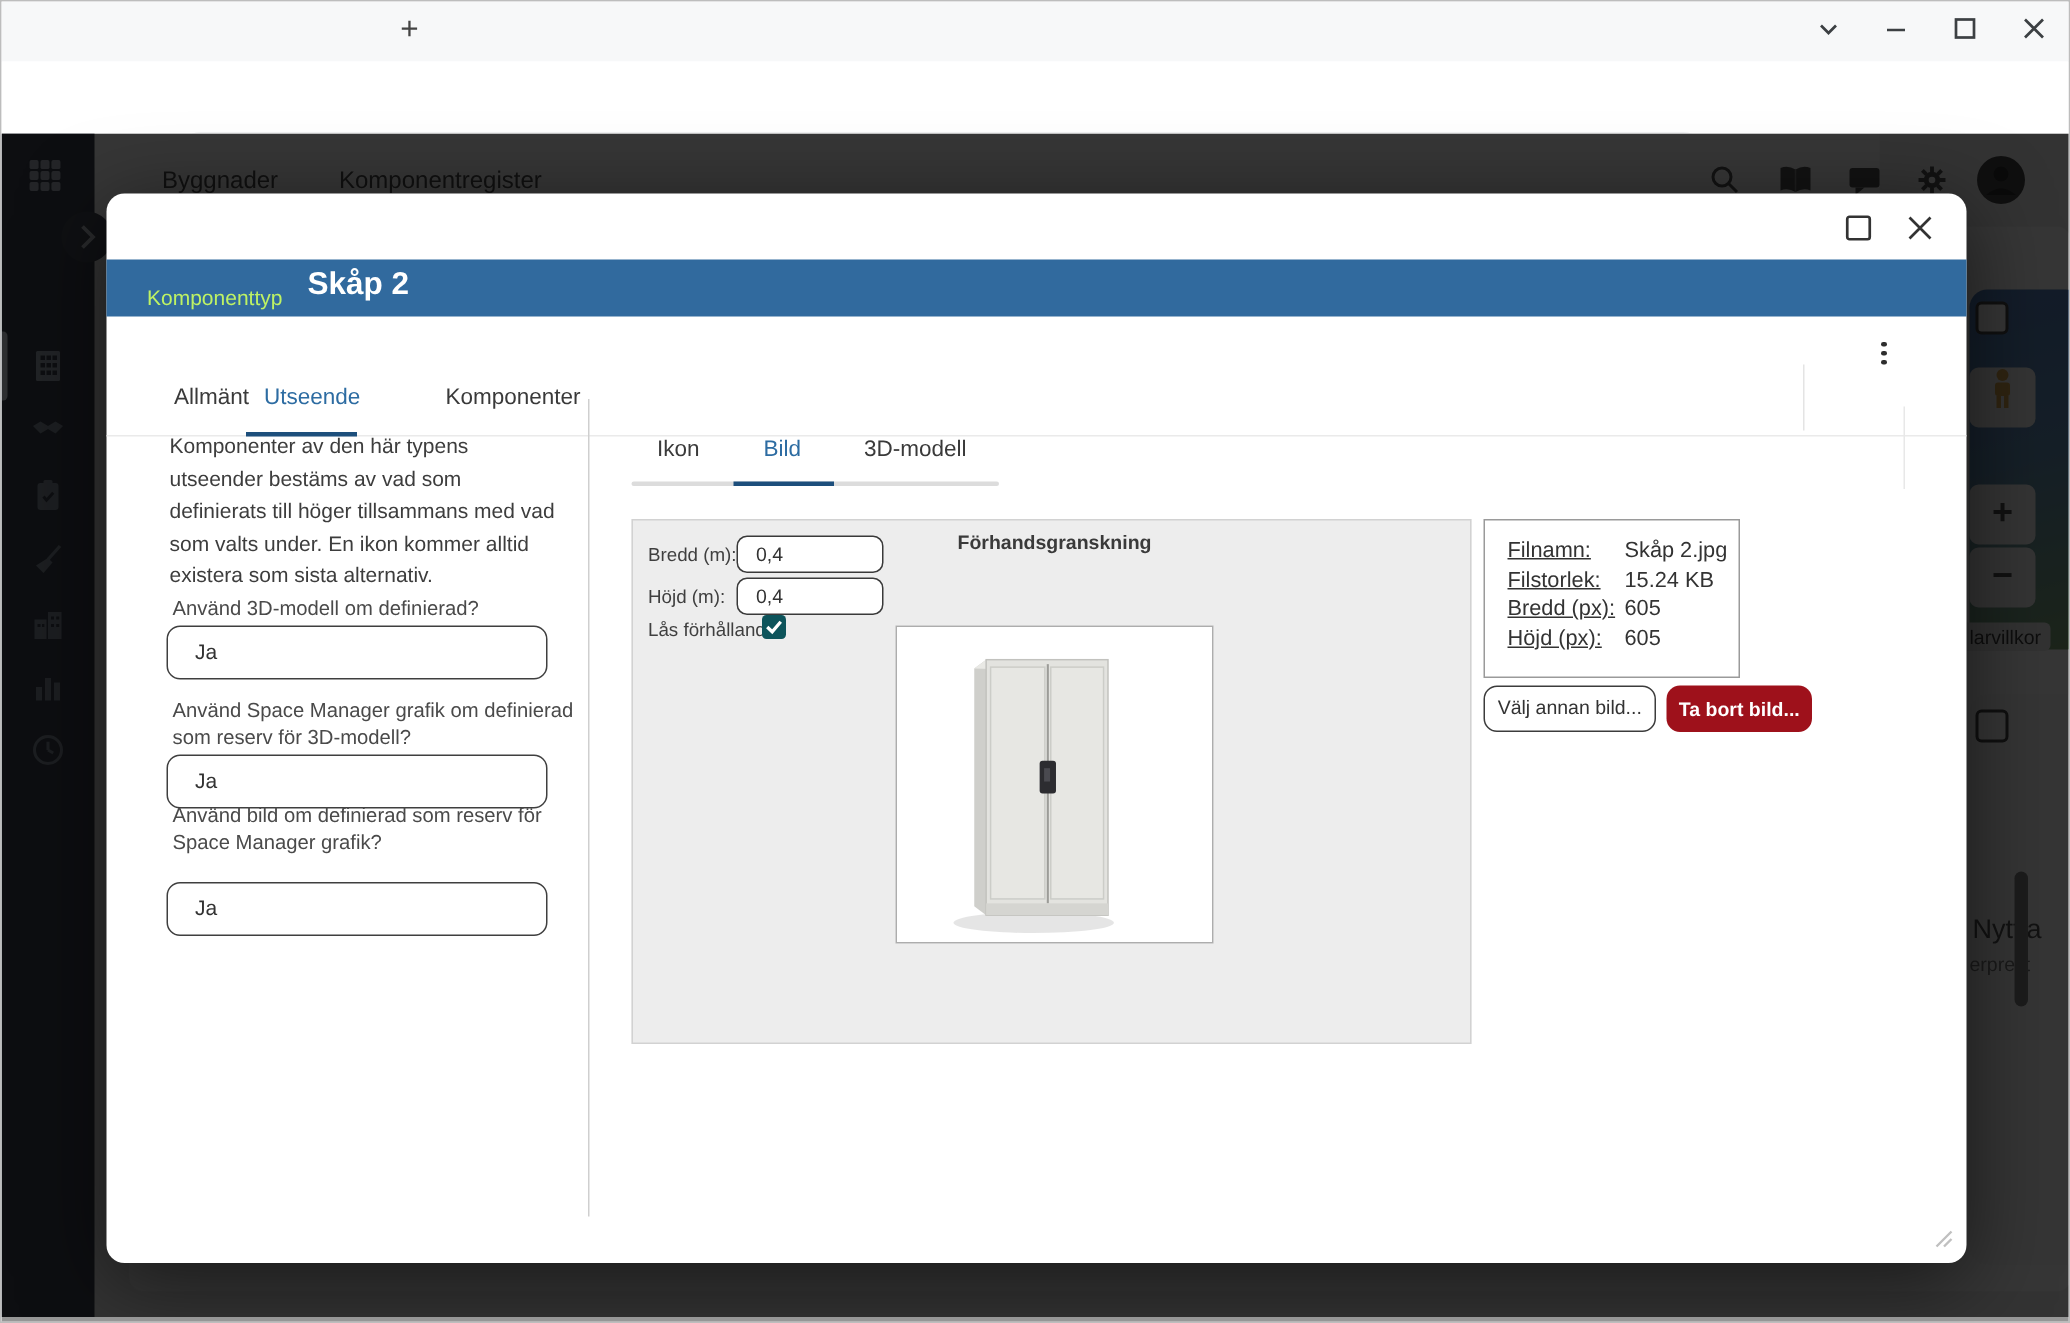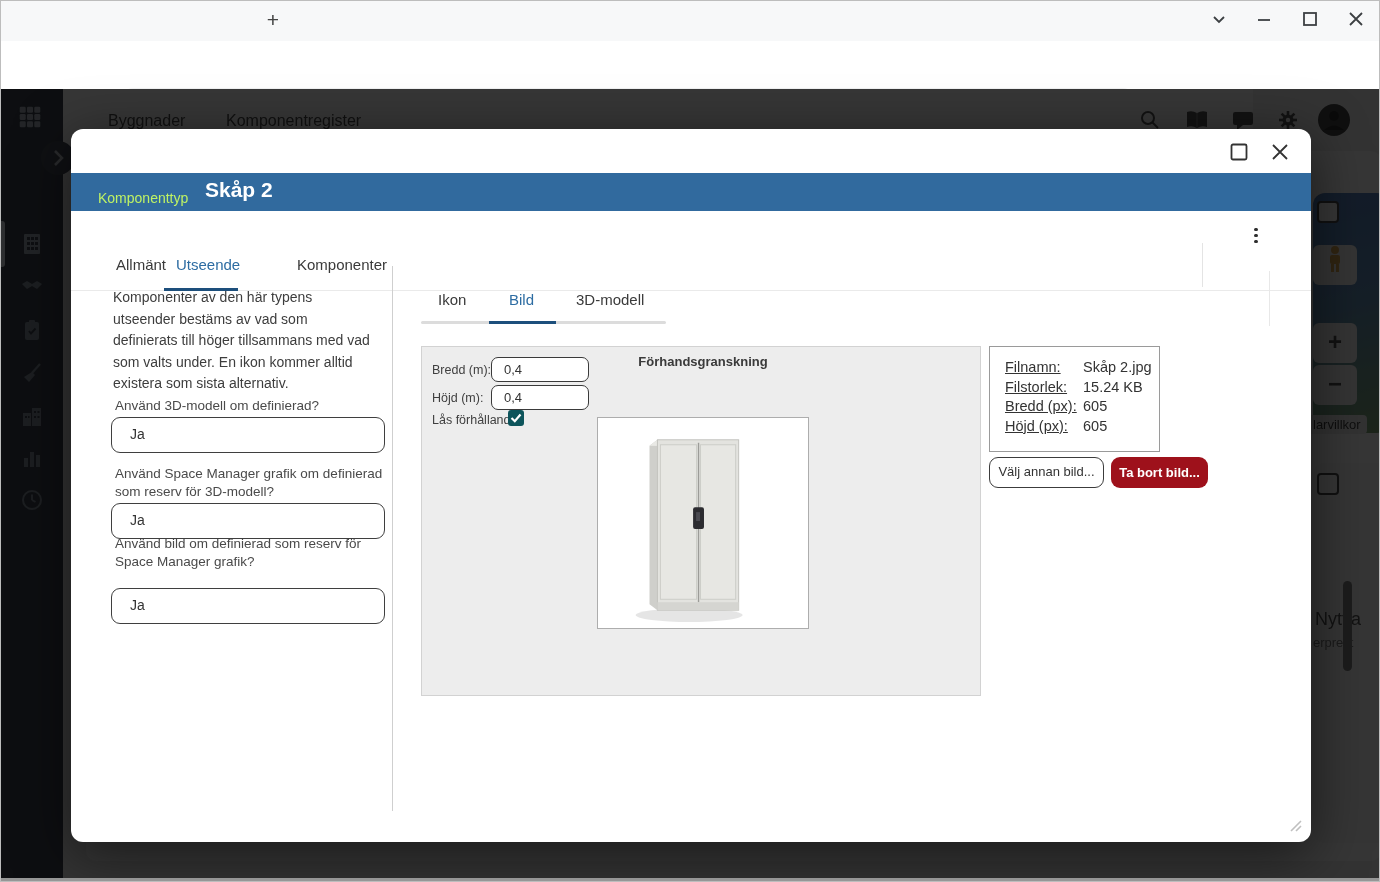--- a/index.html
+++ b/index.html
@@ -49,21 +49,21 @@
   #m-title { position:absolute; left:134px; top:5px; font-size:21px; font-weight:bold; color:#fff; }
   #m-tabrow { position:absolute; left:0; top:82px; width:1240px; height:52px; border-bottom:1px solid #eaeaea;margin-top:28px; }
   .m-tab { position:absolute; top:17px; font-size:15px; color:#3a3a3a; }
   .m-tab.active { color:#2d6ca2; }
   #m-tab-underline { position:absolute; left:93px; top:49px; width:74px; height:3px; background:#1d4f7c; }
   #m-tab-divider { position:absolute; left:1131px; top:4px; height:44px; width:1px; background:#e4e4e4; }
   .kebab-dot { width:3.5px; height:3.5px; border-radius:50%; background:#2e2e2e; margin:2.5px auto; }
   #m-kebab { position:absolute; left:1178px; top:96px; width:14px; height:26px; }
   #m-desc { position:absolute; left:42px; top:158px; width:262px; font-size:14px; line-height:21.5px; color:#3d3d3d; }
   .q-label { position:absolute; left:44px; width:268px; font-size:13.5px; line-height:18px; color:#4a4a4a; }
-  .q-box { position:absolute; left:40px; width:274px; height:36px; border:1.5px solid #3f3f3f; border-radius:9px; background:#fff; font-size:14px; color:#333; line-height:33px; padding-left:18px; }
+  .q-box { position:absolute; left:40px; width:254px; height:36px; border:1.5px solid #3f3f3f; border-radius:9px; background:#fff; font-size:14px; color:#333; line-height:33px; padding-left:18px; }
   #m-vdivider { position:absolute; left:321px; top:137px; width:1px; height:545px; background:#cfcfcf; }
   .sub-tab { position:absolute; top:162px; font-size:15px; color:#3a3a3a; }
   .sub-tab.active { color:#2d6ca2; }
   #sub-gray-bar { position:absolute; left:350px; top:192px; width:245px; height:3px; background:#dcdcdc; border-radius:2px; }
   #sub-active-bar { position:absolute; left:418px; top:192px; width:67px; height:3px; background:#1d4f7c; }
   #sub-right-divider { position:absolute; left:1198px; top:142px; width:1px; height:55px; background:#e8e8e8; }
 
   #gray-panel { position:absolute; left:350px; top:217px; width:560px; height:350px; background:#ededed; border:1px solid #d2d2d2; }
   .gp-label { position:absolute; left:10px; font-size:12.5px; color:#3f3f3f; }
   .gp-input { position:absolute; left:69px; width:98px; height:25px; border:1.5px solid #3a3a3a; border-radius:7px; background:#fff; font-size:13px; color:#333; padding-left:12px; font-family:"Liberation Sans", sans-serif; }

